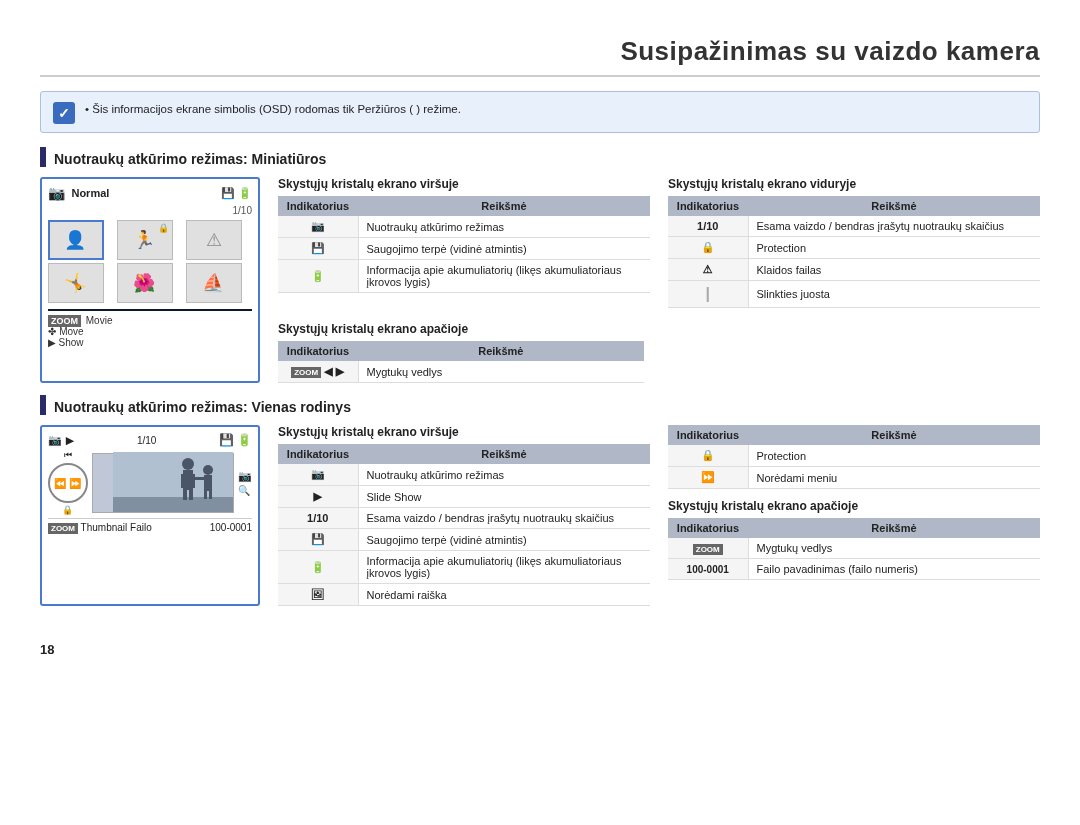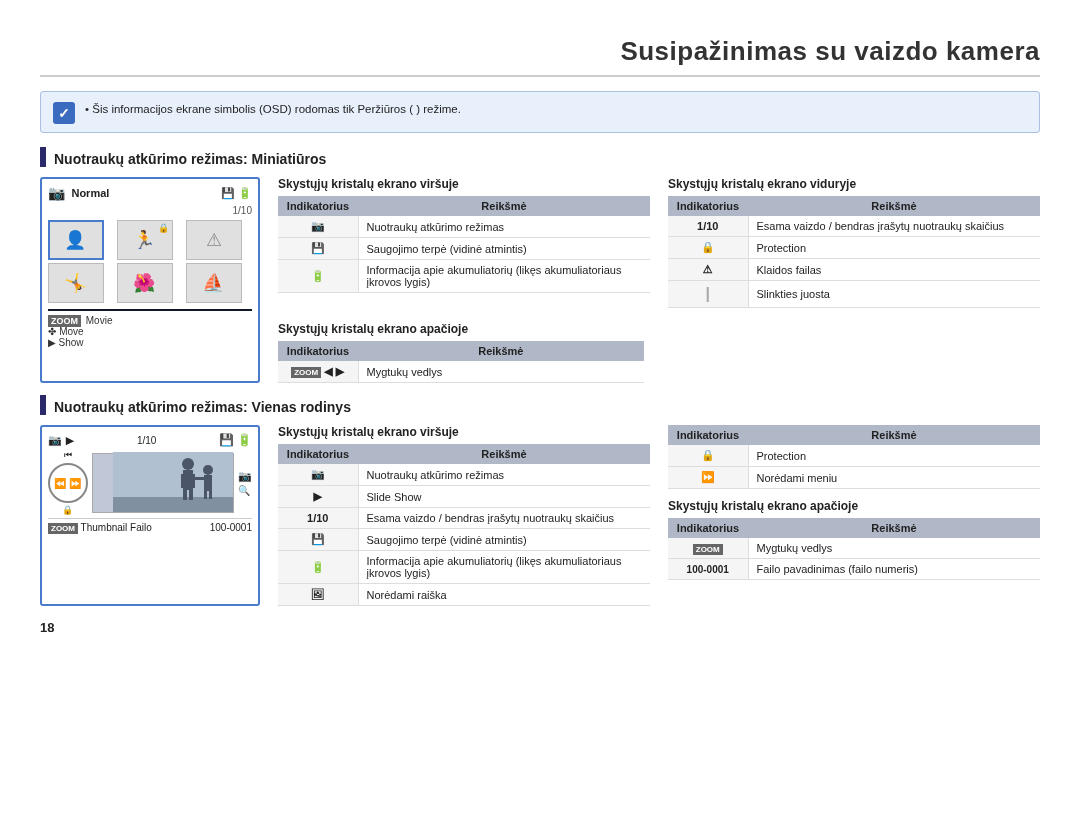--- a/index.html
+++ b/index.html
@@ -282,21 +282,21 @@
       border-top: 1px solid #ccc;
       padding-top: 3px;
       margin-top: 3px;
     }
 
     
     .page-number {
       font-size: 13px;
       font-weight: bold;
       color: #222;
-      margin-top: 2px;
+      margin-top: 24px;
     }
 
     
     .zoom-badge {
       background: #555;
       color: white;
       font-size: 8px;
       font-weight: bold;
       padding: 1px 3px;
     }

